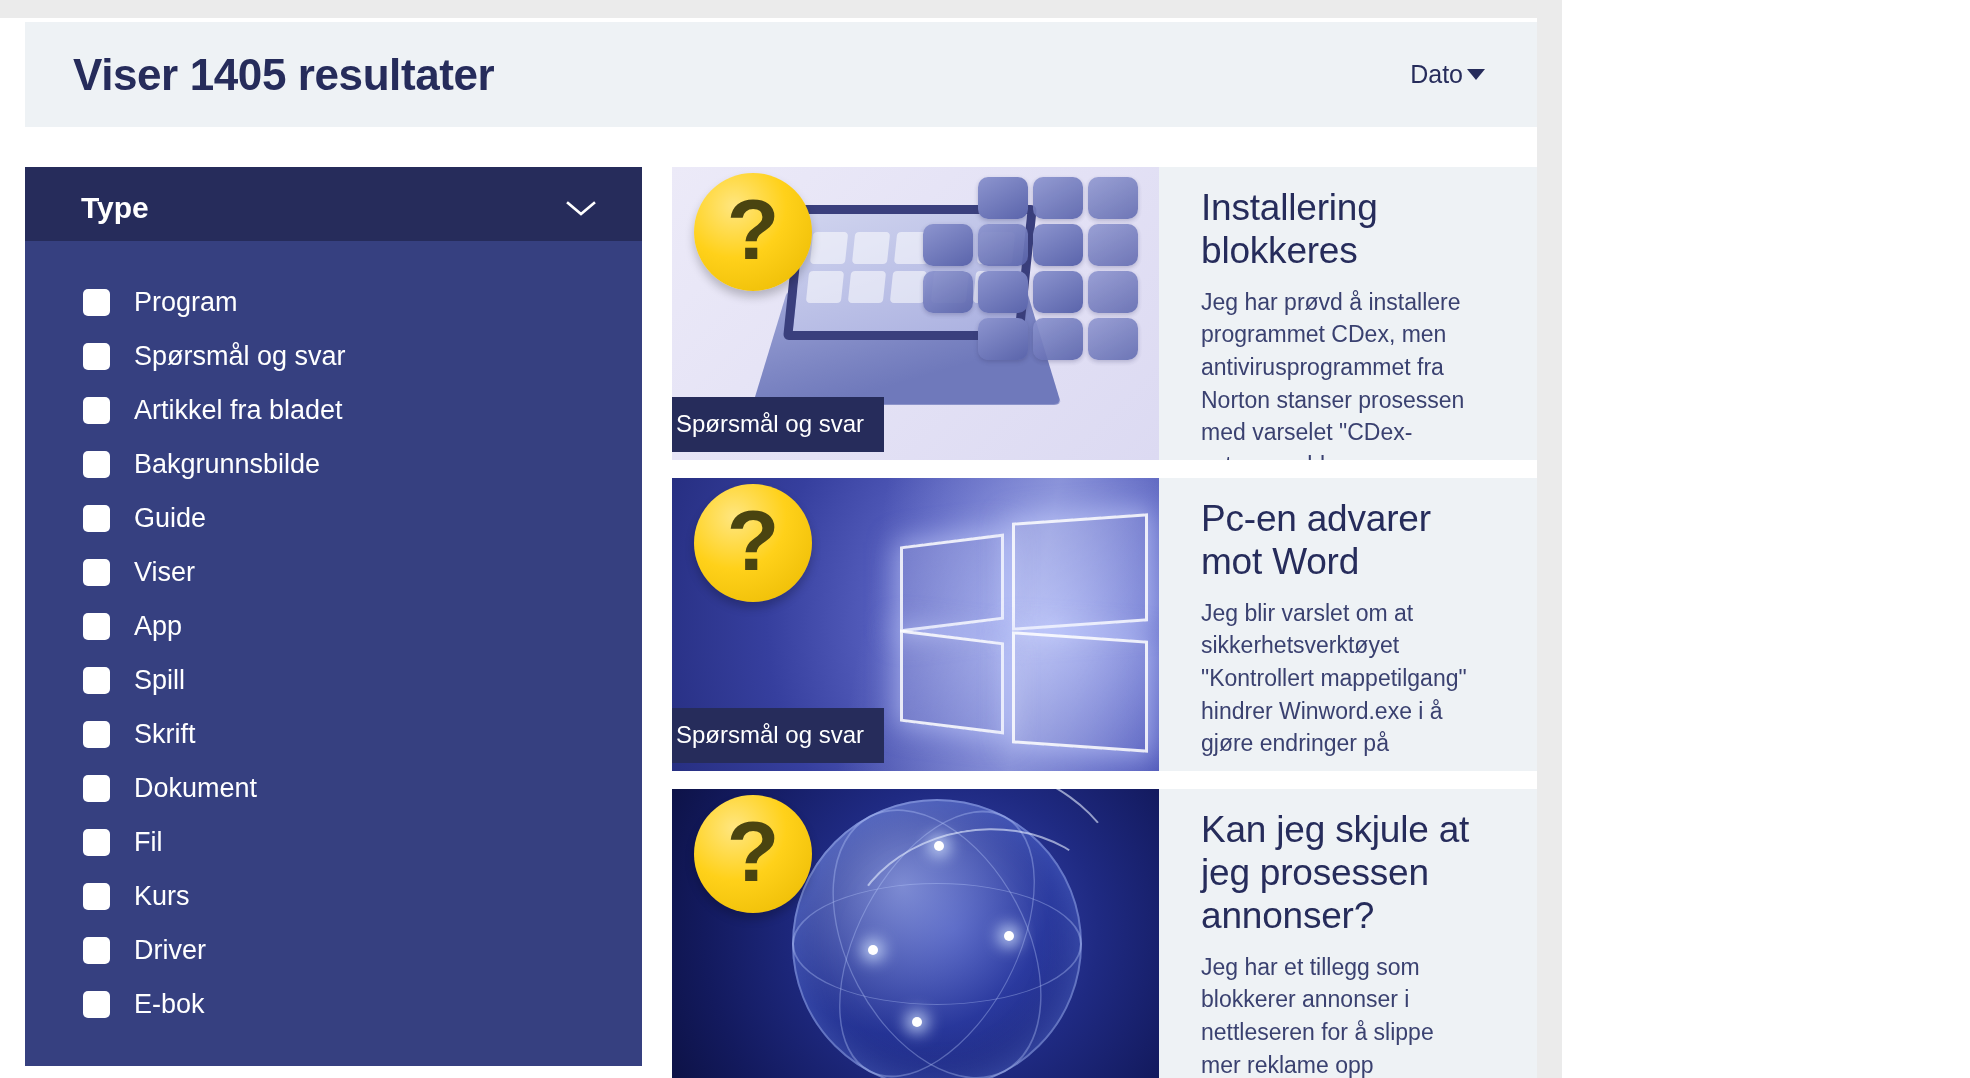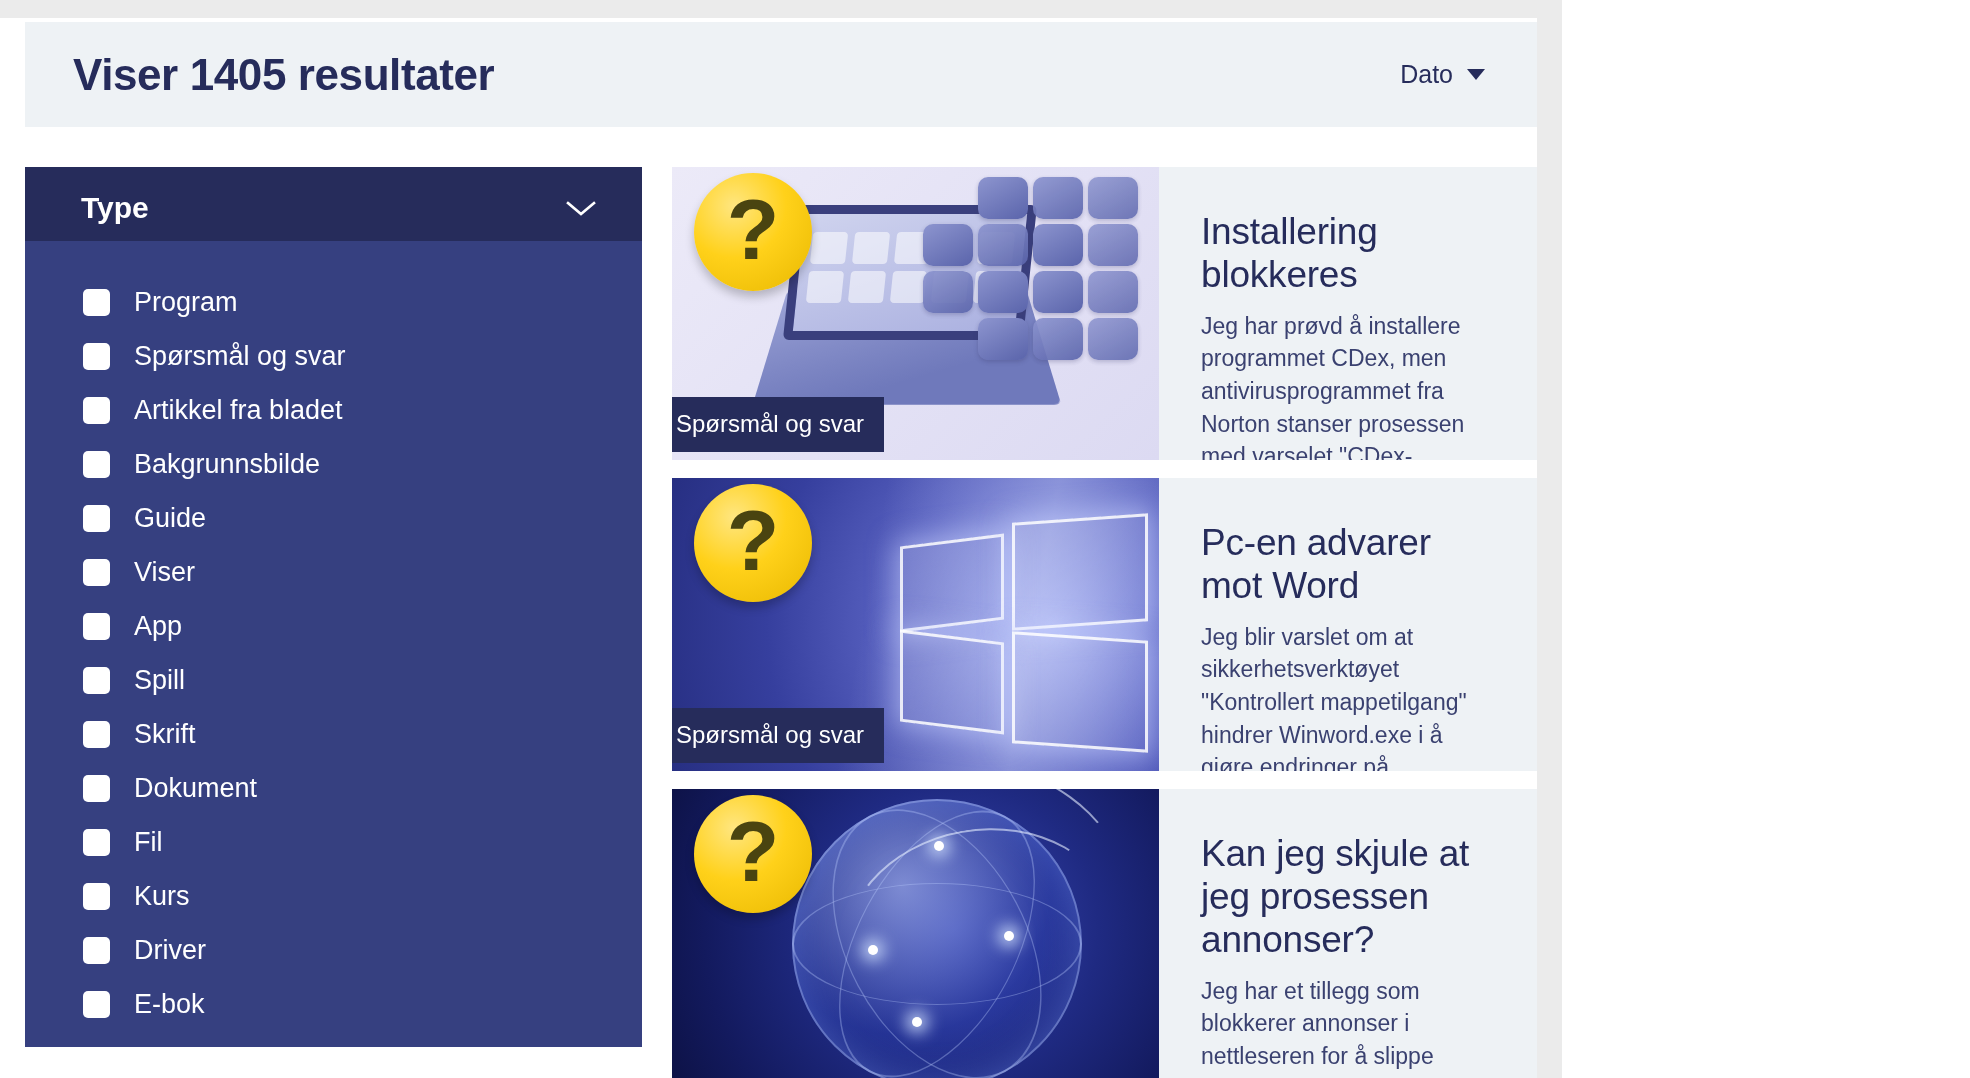--- a/index.html
+++ b/index.html
@@ -36,21 +36,21 @@
     padding:0 48px 0 48px;
   }
   .results-title{
     font-size:44px;
     font-weight:bold;
     letter-spacing:-0.4px;
     color:#262c5b;
     white-space:nowrap;
   }
   .sort-control{
-    display:flex;align-items:center;gap:14px;
+    display:flex;align-items:center;gap:4px;
     font-size:25px;color:#262c5b;
     cursor:pointer;
     padding:6px 4px;
   }
   .caret-down{
     width:0;height:0;
     border-left:9px solid transparent;
     border-right:9px solid transparent;
     border-top:11px solid #262c5b;
     display:block;
@@ -78,21 +78,21 @@
     padding:8px 40px 0 56px;
     cursor:pointer;
   }
   .facet-head-title{
     color:#ffffff;font-size:30px;font-weight:bold;
   }
   .chev{
     width:42px;height:24px;display:block;
   }
   .facet-list{
-    padding:34px 0 16px 0;
+    padding:34px 0 35px 0;
   }
   .facet-item{
     display:flex;align-items:center;
     gap:24px;
     padding:0 0 0 58px;
     height:54px;
     cursor:pointer;
   }
   .cbox{
     width:27px;height:27px;
@@ -227,21 +227,21 @@
     background:#262c5b;
     color:#ffffff;
     font-size:24px;
     padding:13px 20px 14px 22px;
     white-space:nowrap;
     z-index:5;
   }
 
   .card-body{
     flex:1 1 auto;
-    padding:44px 60px 0 42px;
+    padding:20px 60px 0 42px;
     min-width:0;
     overflow:hidden;
   }
   .card-title{
     font-size:37px;
     font-weight:normal;
     color:#262c5b;
     line-height:1.16;
     margin-bottom:13px;
     letter-spacing:-0.2px;

